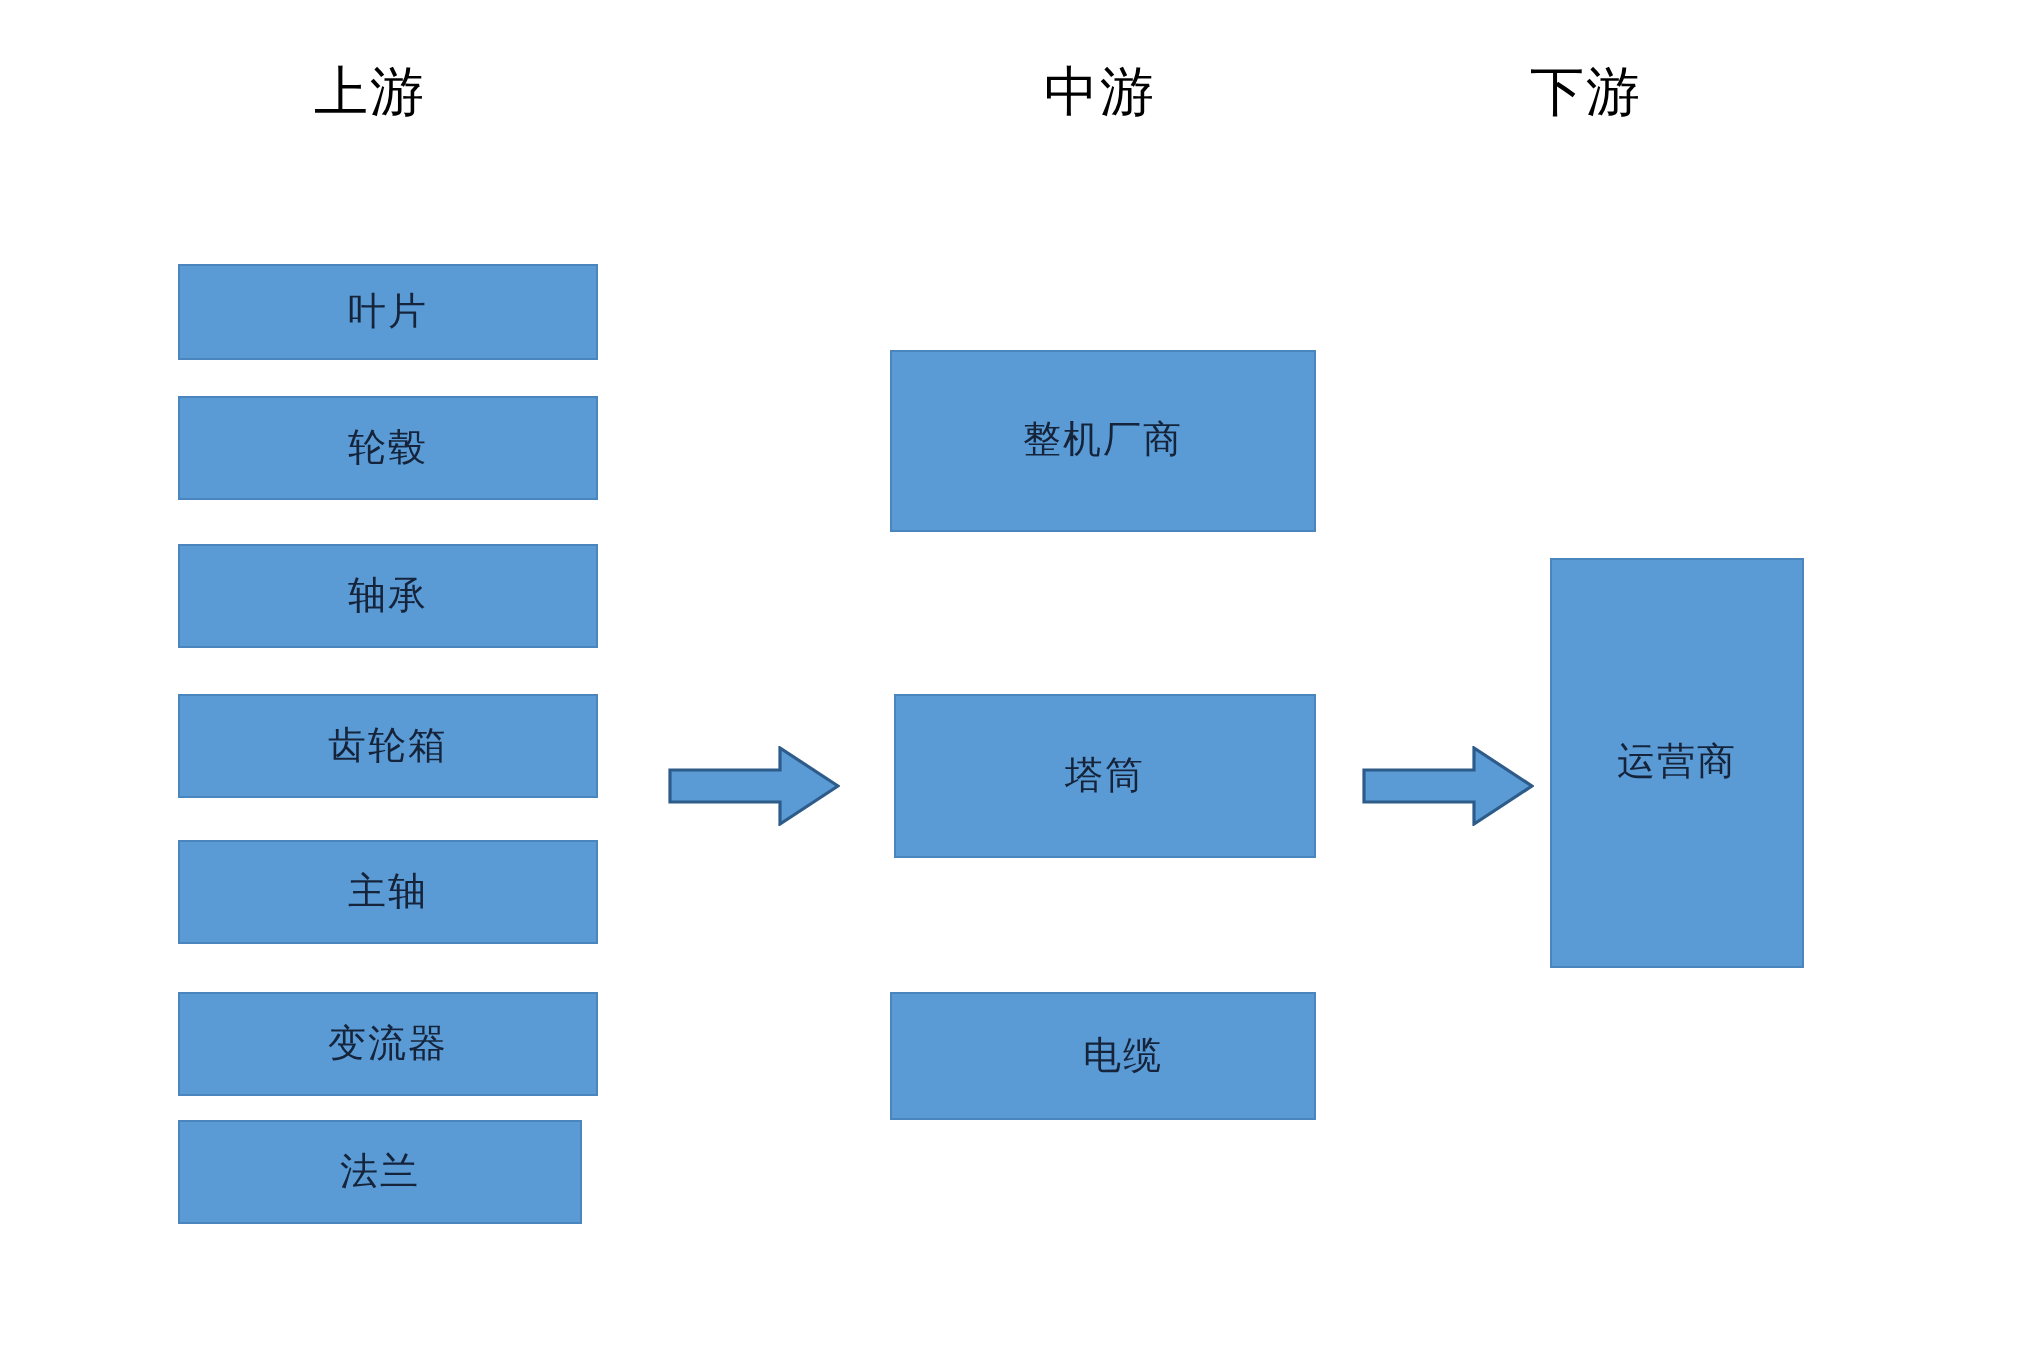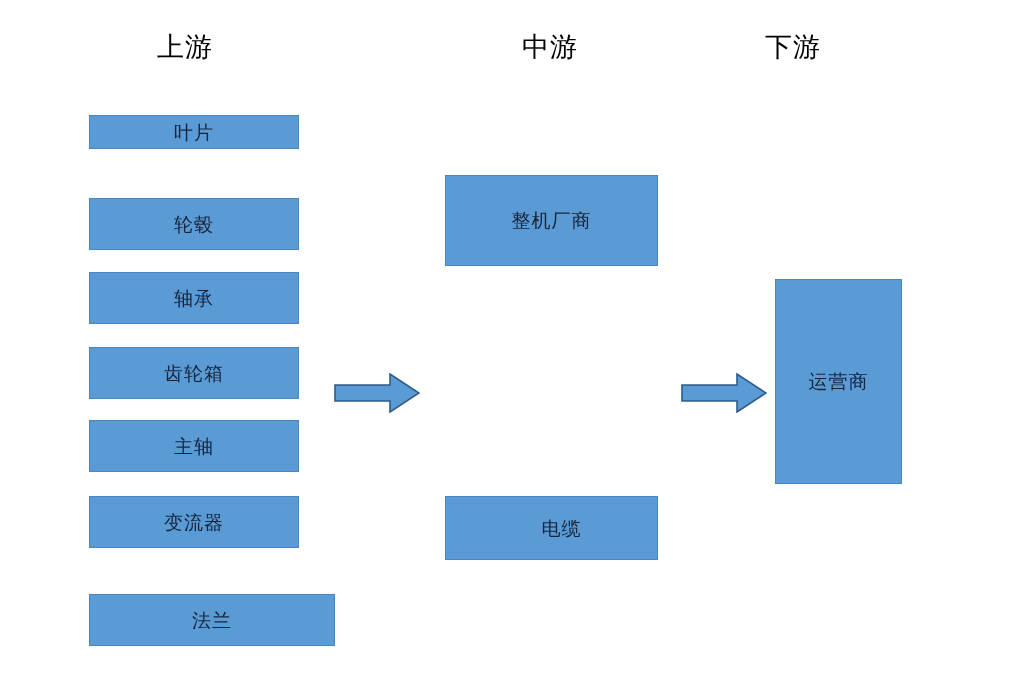--- a/index.html
+++ b/index.html
@@ -53,44 +53,47 @@
 </style>
 </head>
 <body>
 
 <div id="canvas">
 
   <div class="col-header" style="left:115px; top:33px; width:140px;">上游</div>
   <div class="col-header" style="left:723px; top:33px; width:140px;">下游</div>
   <div class="col-header" style="left:480px; top:33px; width:140px;">中游</div>
 
-  <div class="node-box" style="left:89px; top:115px; width:210px; height:34px;">
+  <div class="node-box" style="left:89px; top:132px; width:210px; height:48px;">
     <span class="node-label">叶片</span>
   </div>
   <div class="node-box" style="left:89px; top:198px; width:210px; height:52px;">
     <span class="node-label">轮毂</span>
   </div>
   <div class="node-box" style="left:89px; top:272px; width:210px; height:52px;">
     <span class="node-label">轴承</span>
   </div>
   <div class="node-box" style="left:89px; top:347px; width:210px; height:52px;">
     <span class="node-label">齿轮箱</span>
   </div>
   <div class="node-box" style="left:89px; top:420px; width:210px; height:52px;">
     <span class="node-label">主轴</span>
   </div>
   <div class="node-box" style="left:89px; top:496px; width:210px; height:52px;">
     <span class="node-label">变流器</span>
   </div>
-  <div class="node-box" style="left:89px; top:594px; width:246px; height:52px;">
+  <div class="node-box" style="left:89px; top:560px; width:202px; height:52px;">
     <span class="node-label">法兰</span>
   </div>
 
   <div class="node-box" style="left:445px; top:175px; width:213px; height:91px;">
     <span class="node-label">整机厂商</span>
+  </div>
+  <div class="node-box" style="left:447px; top:347px; width:211px; height:82px;">
+    <span class="node-label">塔筒</span>
   </div>
   <div class="node-box" style="left:445px; top:496px; width:213px; height:64px;padding-left:20px;">
     <span class="node-label">电缆</span>
   </div>
 
   <div class="node-box" style="left:775px; top:279px; width:127px; height:205px;">
     <span class="node-label">运营商</span>
   </div>
 
   <div class="arrow" style="left:334px; top:373px;">

